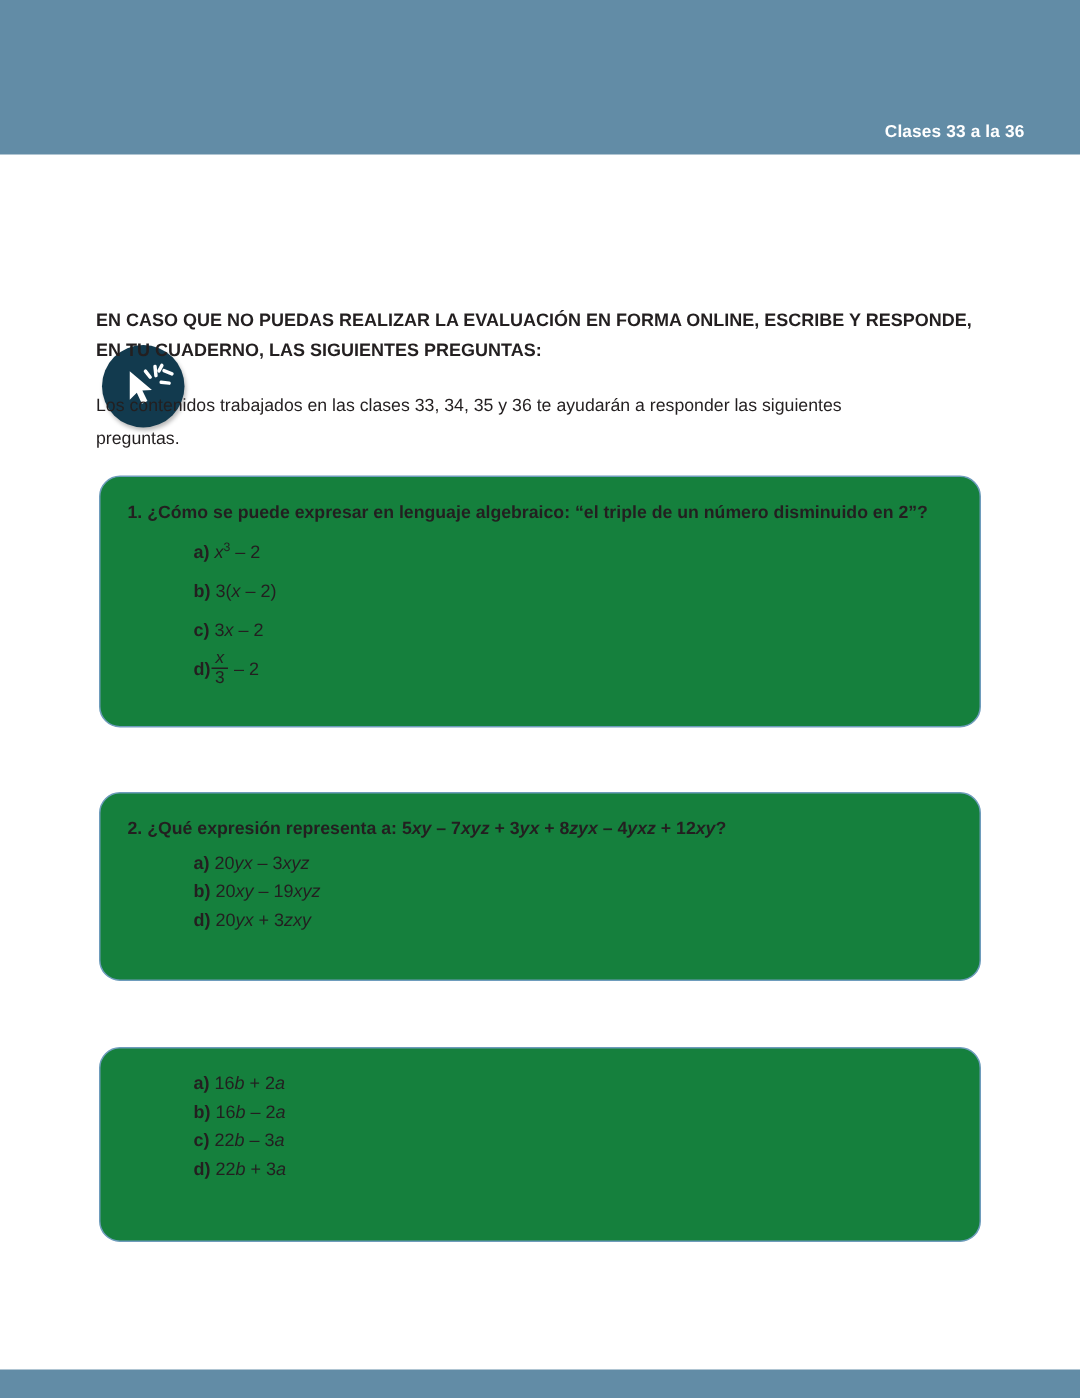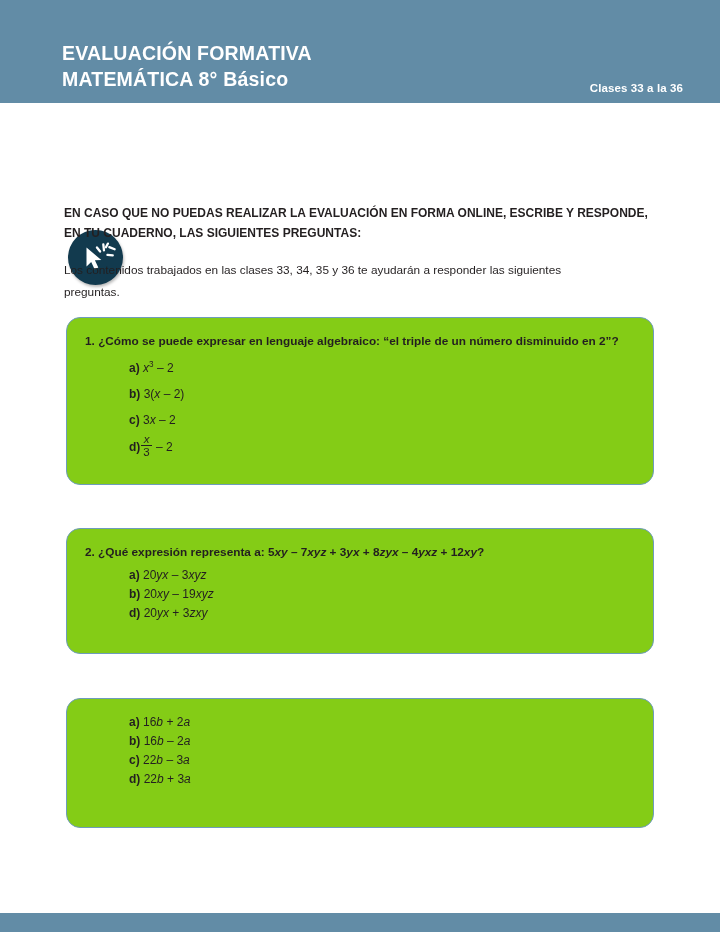--- a/index.html
+++ b/index.html
@@ -131,21 +131,21 @@
   }
 
   
   .qbox {
     position: absolute;
     left: 66px;
     width: 588px;
     border: 1.6px solid #6E9CBC;
     border-radius: 14px;
     box-sizing: border-box;
-    background: #84cc16;
+    background: #15803d;
     padding: 14px 16px 14px 18px;
   }
   .qbox-1 { top: 317px; height: 168px; }
   .qbox-2 { top: 528px; height: 126px; }
   .qbox-3 { top: 698px; height: 130px; }
 
   .qtext {
     font-size: 11.8px;
     font-weight: bold;
     line-height: 19px;
@@ -207,24 +207,20 @@
     bottom: 0;
     width: 720px;
     height: 19px;
     background: #628CA6;
   }
 </style>
 </head>
 <body>
 
 <div class="header-bar">
-  <div class="header-titles">
-    <div class="header-line1">EVALUACIÓN FORMATIVA</div>
-    <div class="header-line2">MATEMÁTICA 8° Básico</div>
-  </div>
   <div class="header-classes">Clases 33 a la 36</div>
 </div>
 
 <div class="notice-row">
   <div class="notice-icon">
     <svg viewBox="0 0 55 55" xmlns="http://www.w3.org/2000/svg" aria-hidden="true">
       <g fill="#ffffff">
         <path d="M18.5 17.5 L18.5 36.5 L23.2 31.9 L26.6 39.2 L30.3 37.4 L26.9 30.3 L33.3 30.0 Z"></path>
         <rect x="34.5" y="13.2" width="2.3" height="8.4" rx="1.1" transform="rotate(-6 35.6 17.4)"></rect>
         <rect x="40.0" y="17.0" width="8.0" height="2.3" rx="1.1" transform="rotate(22 44 18.1)"></rect>

